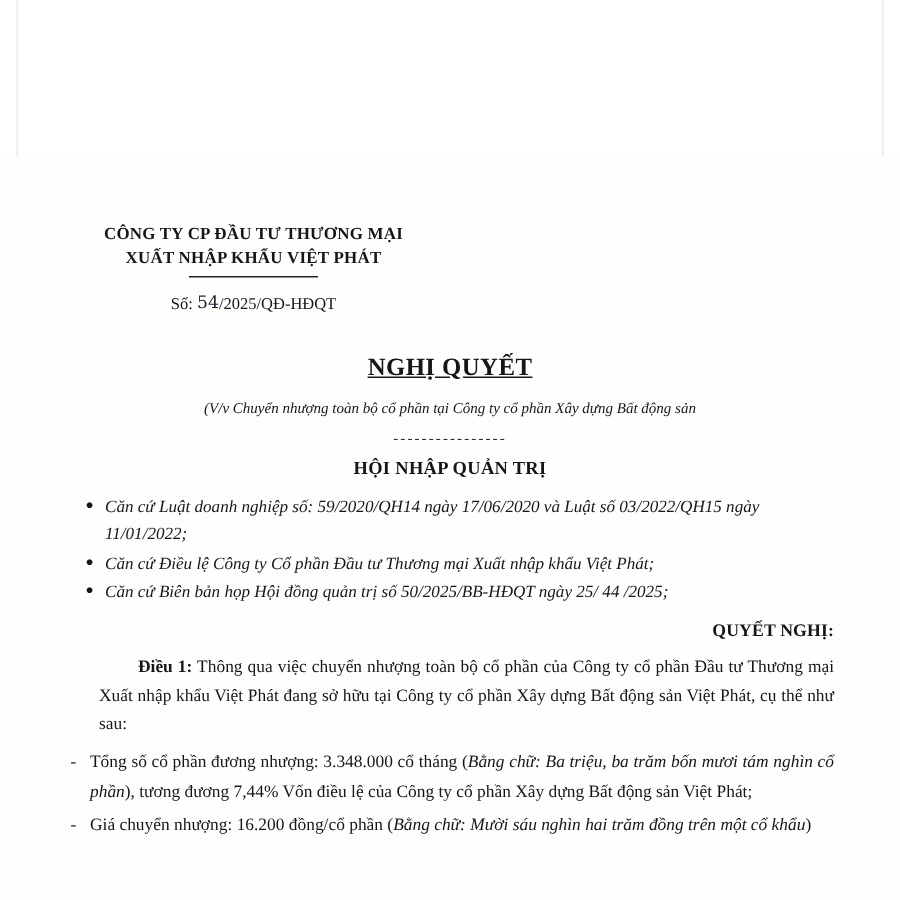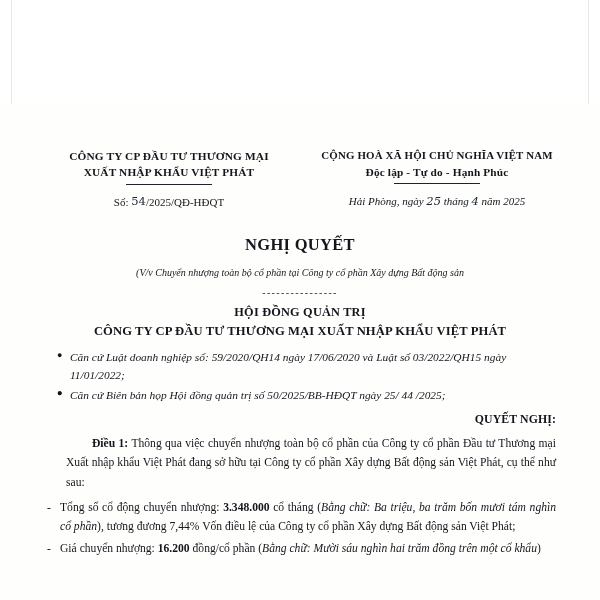--- a/index.html
+++ b/index.html
@@ -101,20 +101,21 @@
     margin-top: 10px;
     white-space: nowrap;
   }
   
   .title {
     text-align: center;
     font-size: 16.5px;
     font-weight: bold;
     letter-spacing: .3px;
     margin-top: 26px;
+    text-decoration: underline;
   }
   .subtitle {
     text-align: center;
     font-size: 10px;
     font-style: italic;
     margin-top: 10px;
     line-height: 1.6;
   }
   .subtitle .l2 { display: block; text-align: left; padding-left: 96px; }
   .dots {
@@ -185,21 +186,21 @@
     font-size: 11.6px;
     line-height: 1.66;
     text-align: justify;
     margin-bottom: 3px;
   }
   ul.dash li .dh {
     position: absolute;
     left: -13px;
     top: 0;
   }
-  ul.dash li b { font-weight: bold; }
+  ul.dash li b { font-weight: normal; }
   ul.dash li i { font-style: italic; }
   .clip { overflow: hidden; }
 </style>
 </head>
 <body>
 
 <div class="page">
 
   <div class="scan-top">
     <div class="edge-left"></div>
@@ -213,61 +214,48 @@
         <div class="hcol left">
           <div class="org-line">CÔNG TY CP ĐẦU TƯ THƯƠNG MẠI</div>
           <div class="org-line">XUẤT NHẬP KHẨU VIỆT PHÁT</div>
           <div class="underline-short"></div>
           <div class="num-line">
             <span>Số:</span>
             <span class="hand">54</span><span>/2025/QĐ-HĐQT</span>
           </div>
         </div>
 
-        <div class="hcol right">
-          <div class="org-line small">CỘNG HOÀ XÃ HỘI CHỦ NGHĨA VIỆT NAM</div>
-          <div class="org-line">Độc lập - Tự do - Hạnh Phúc</div>
-          <div class="underline-short"></div>
-          <div class="date-line">
-            <span>Hải Phòng, ngày</span>
-            <span class="hand">25</span>
-            <span>tháng</span>
-            <span class="hand">4</span>
-            <span>năm 2025</span>
-          </div>
-        </div>
       </div>
 
       <div class="title">NGHỊ QUYẾT</div>
 
       <div class="subtitle">
         <span>(V/v Chuyển nhượng toàn bộ cổ phần tại Công ty cổ phần Xây dựng Bất động sản</span>
       </div>
 
       <div class="dots">----------------</div>
 
-      <div class="council">HỘI ĐỒNG QUẢN TRỊ</div>
-      <div class="council2">CÔNG TY CP ĐẦU TƯ THƯƠNG MẠI XUẤT NHẬP KHẨU VIỆT PHÁT</div>
+      <div class="council">HỘI NHẬP QUẢN TRỊ</div>
 
       <ul class="bul">
         <li><span class="bt">●</span><span>Căn cứ Luật doanh nghiệp số:  59/2020/QH14 ngày 17/06/2020 và Luật số 03/2022/QH15 ngày 11/01/2022;</span></li>
-        <li><span class="bt">●</span></li>
+        <li><span class="bt">●</span><span>Căn cứ Điều lệ Công ty Cổ phần Đầu tư Thương mại Xuất nhập khẩu Việt Phát;</span></li>
         <li><span class="bt">●</span><span>Căn cứ Biên bản họp Hội đồng quản trị số 50/2025/BB-HĐQT ngày 25/ 44 /2025;</span></li>
       </ul>
 
       <div class="resolve">QUYẾT NGHỊ:</div>
 
       <div class="para">
         <b>Điều 1:</b><span> Thông qua việc chuyển nhượng toàn bộ cổ phần của Công ty cổ phần Đầu tư Thương mại Xuất nhập khẩu Việt Phát đang sở hữu tại Công ty cổ phần Xây dựng Bất động sản Việt Phát, cụ thể như sau:</span>
       </div>
 
       <ul class="dash">
         <li>
           <span class="dh">-</span>
-          <span>Tổng số cổ động chuyển nhượng: </span><b>3.348.000</b><span> cổ tháng (</span><i>Bằng chữ: Ba triệu, ba trăm bốn mươi tám nghìn cổ phần</i><span>), tương đương 7,44% Vốn điều lệ của Công ty cổ phần Xây dựng Bất động sản Việt Phát;</span>
+          <span>Tổng số cổ phần đương nhượng: </span><b>3.348.000</b><span> cổ tháng (</span><i>Bằng chữ: Ba triệu, ba trăm bốn mươi tám nghìn cổ phần</i><span>), tương đương 7,44% Vốn điều lệ của Công ty cổ phần Xây dựng Bất động sản Việt Phát;</span>
         </li>
         <li>
           <span class="dh">-</span>
           <span>Giá chuyển nhượng: </span><b>16.200</b><span> đồng/cổ phần (</span><i>Bằng chữ: Mười sáu nghìn hai trăm đồng trên một cổ khẩu</i><span>)</span>
         </li>
       </ul>
 
     </div>
   </div>
 </div>

